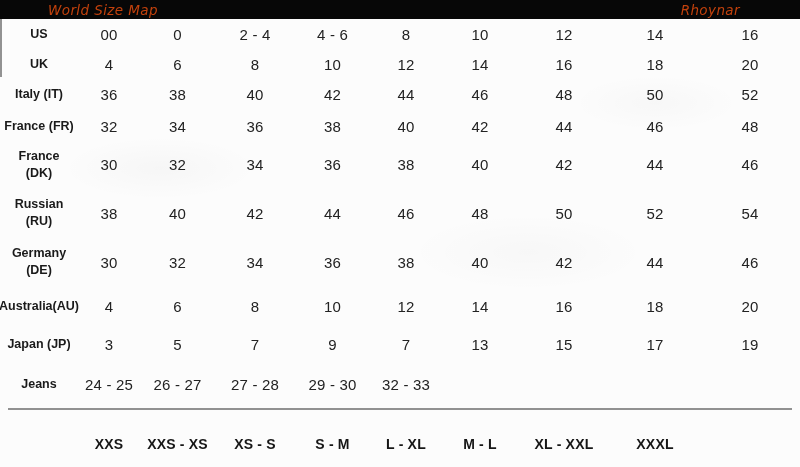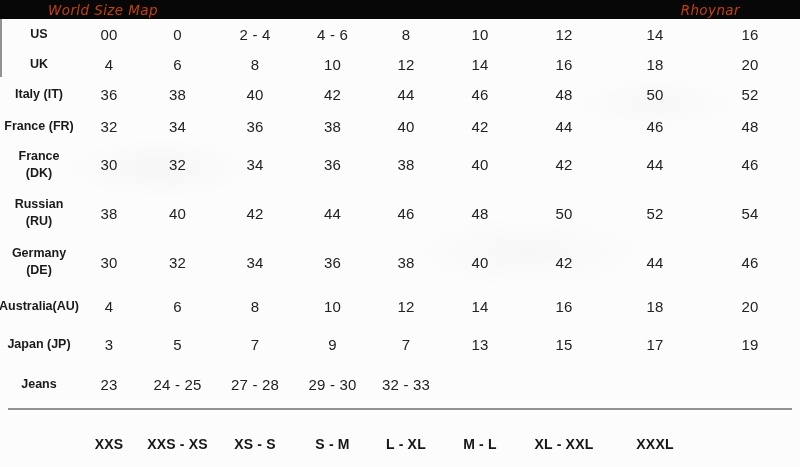--- a/index.html
+++ b/index.html
@@ -178,22 +178,22 @@
       <div class="cell">3</div>
       <div class="cell">5</div>
       <div class="cell">7</div>
       <div class="cell">9</div>
       <div class="cell">7</div>
       <div class="cell">13</div>
       <div class="cell">15</div>
       <div class="cell">17</div>
       <div class="cell">19</div>
       <div class="cell label">Jeans</div>
-      <div class="cell">23</div>
       <div class="cell">24 - 25</div>
+      <div class="cell">26 - 27</div>
       <div class="cell">27 - 28</div>
       <div class="cell">29 - 30</div>
       <div class="cell">32 - 33</div>
       <div class="cell"></div>
       <div class="cell"></div>
     </div>
 
   <div class="divider"></div>
 
   <div class="size-grid" id="footer-row">

